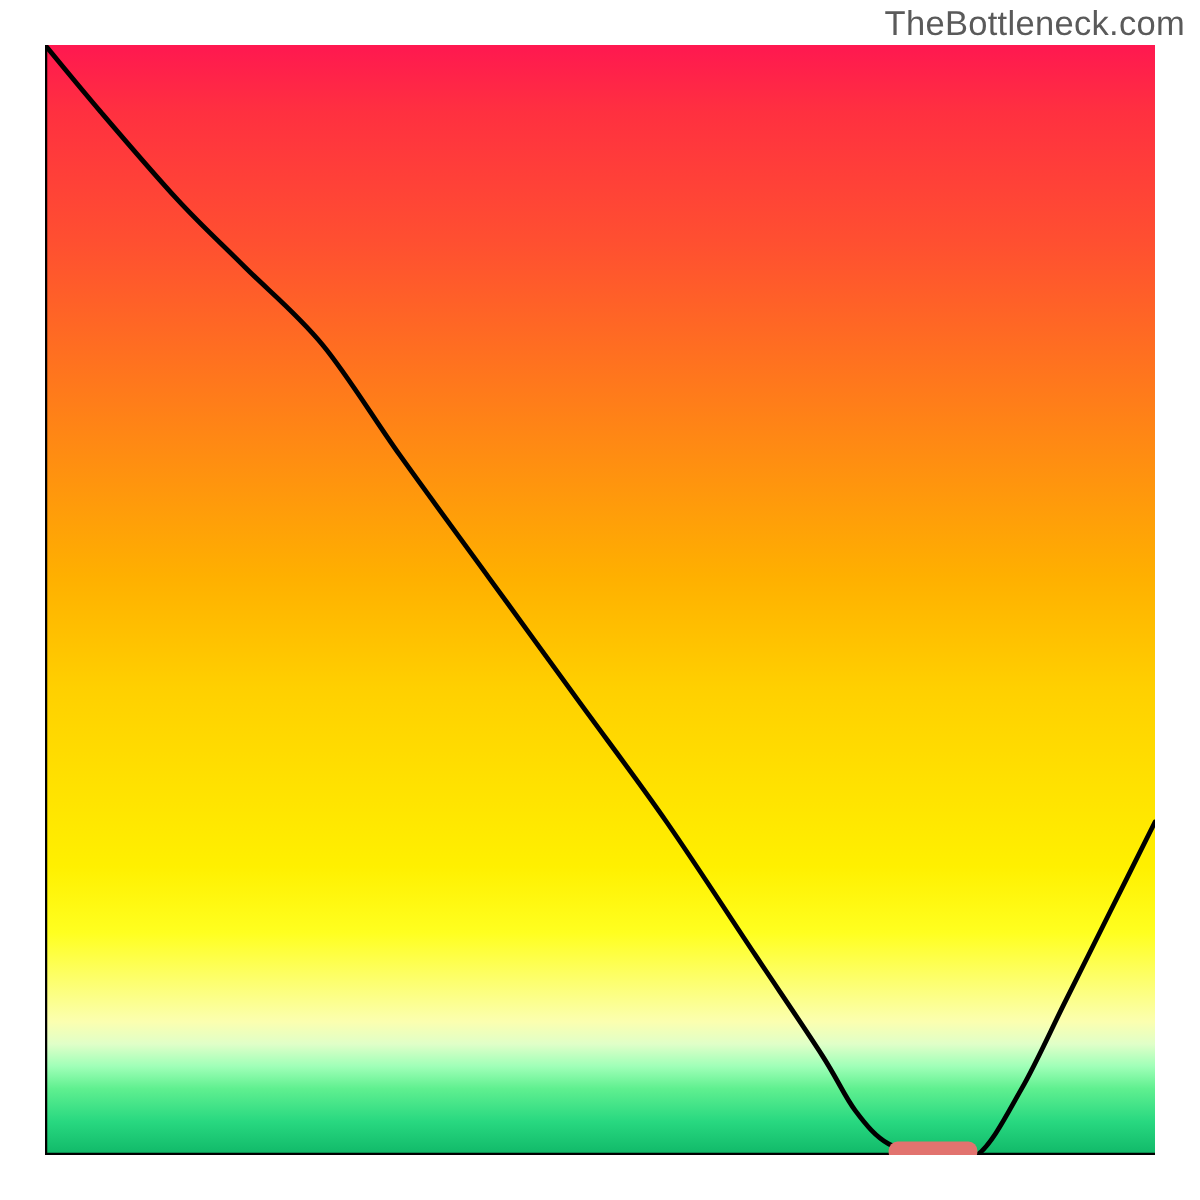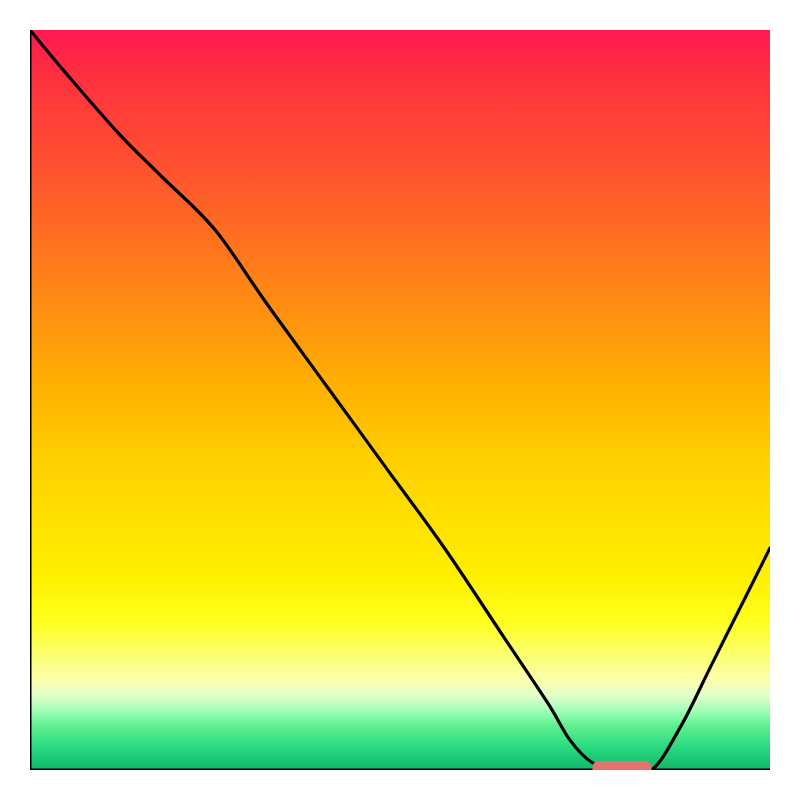--- a/index.html
+++ b/index.html
@@ -76,20 +76,21 @@
     width: 740px;
     height: 740px;
     z-index: 7;
   }
 </style>
 </head>
 <body>
 
 <div class="container">
 
+  <div class="watermark">TheBottleneck.com</div>
 
   <div class="plot-area"></div>
 
   <svg class="axes" viewBox="0 0 740 740" preserveAspectRatio="none">
     <line x1="0" y1="0" x2="0" y2="740" stroke="#000" stroke-width="3"></line>
     <line x1="0" y1="740" x2="740" y2="740" stroke="#000" stroke-width="3"></line>
   </svg>
 
   <svg class="curve" viewBox="0 0 740 740" preserveAspectRatio="none">
     <path id="curve-path" fill="none" stroke="#000" stroke-width="3.2" stroke-linecap="round" stroke-linejoin="round" d="M 0.0 0.0 C 6.2 7.4, 22.2 27.1, 37.0 44.4 C 51.8 61.7, 72.8 86.3, 88.8 103.6 C 104.8 120.9, 117.2 132.0, 133.2 148.0 C 149.2 164.0, 167.7 178.8, 185.0 199.8 C 202.3 220.8, 218.3 247.9, 236.8 273.8 C 255.3 299.7, 276.3 328.1, 296.0 355.2 C 315.7 382.3, 335.5 409.5, 355.2 436.6 C 374.9 463.7, 394.7 489.6, 414.4 518.0 C 434.1 546.4, 456.3 580.9, 473.6 606.8 C 490.9 632.7, 506.9 656.1, 518.0 673.4 C 529.1 690.7, 532.8 700.5, 540.2 710.4 C 547.6 720.3, 553.8 727.7, 562.4 732.6 C 571.0 737.5, 582.1 738.8, 592.0 740.0 C 601.9 741.2, 611.7 747.4, 621.6 740.0 C 631.5 732.6, 641.3 712.9, 651.2 695.6 C 661.1 678.3, 670.9 656.1, 680.8 636.4 C 690.7 616.7, 700.5 596.9, 710.4 577.2 C 720.3 557.5, 735.1 527.9, 740.0 518.0 "></path>

